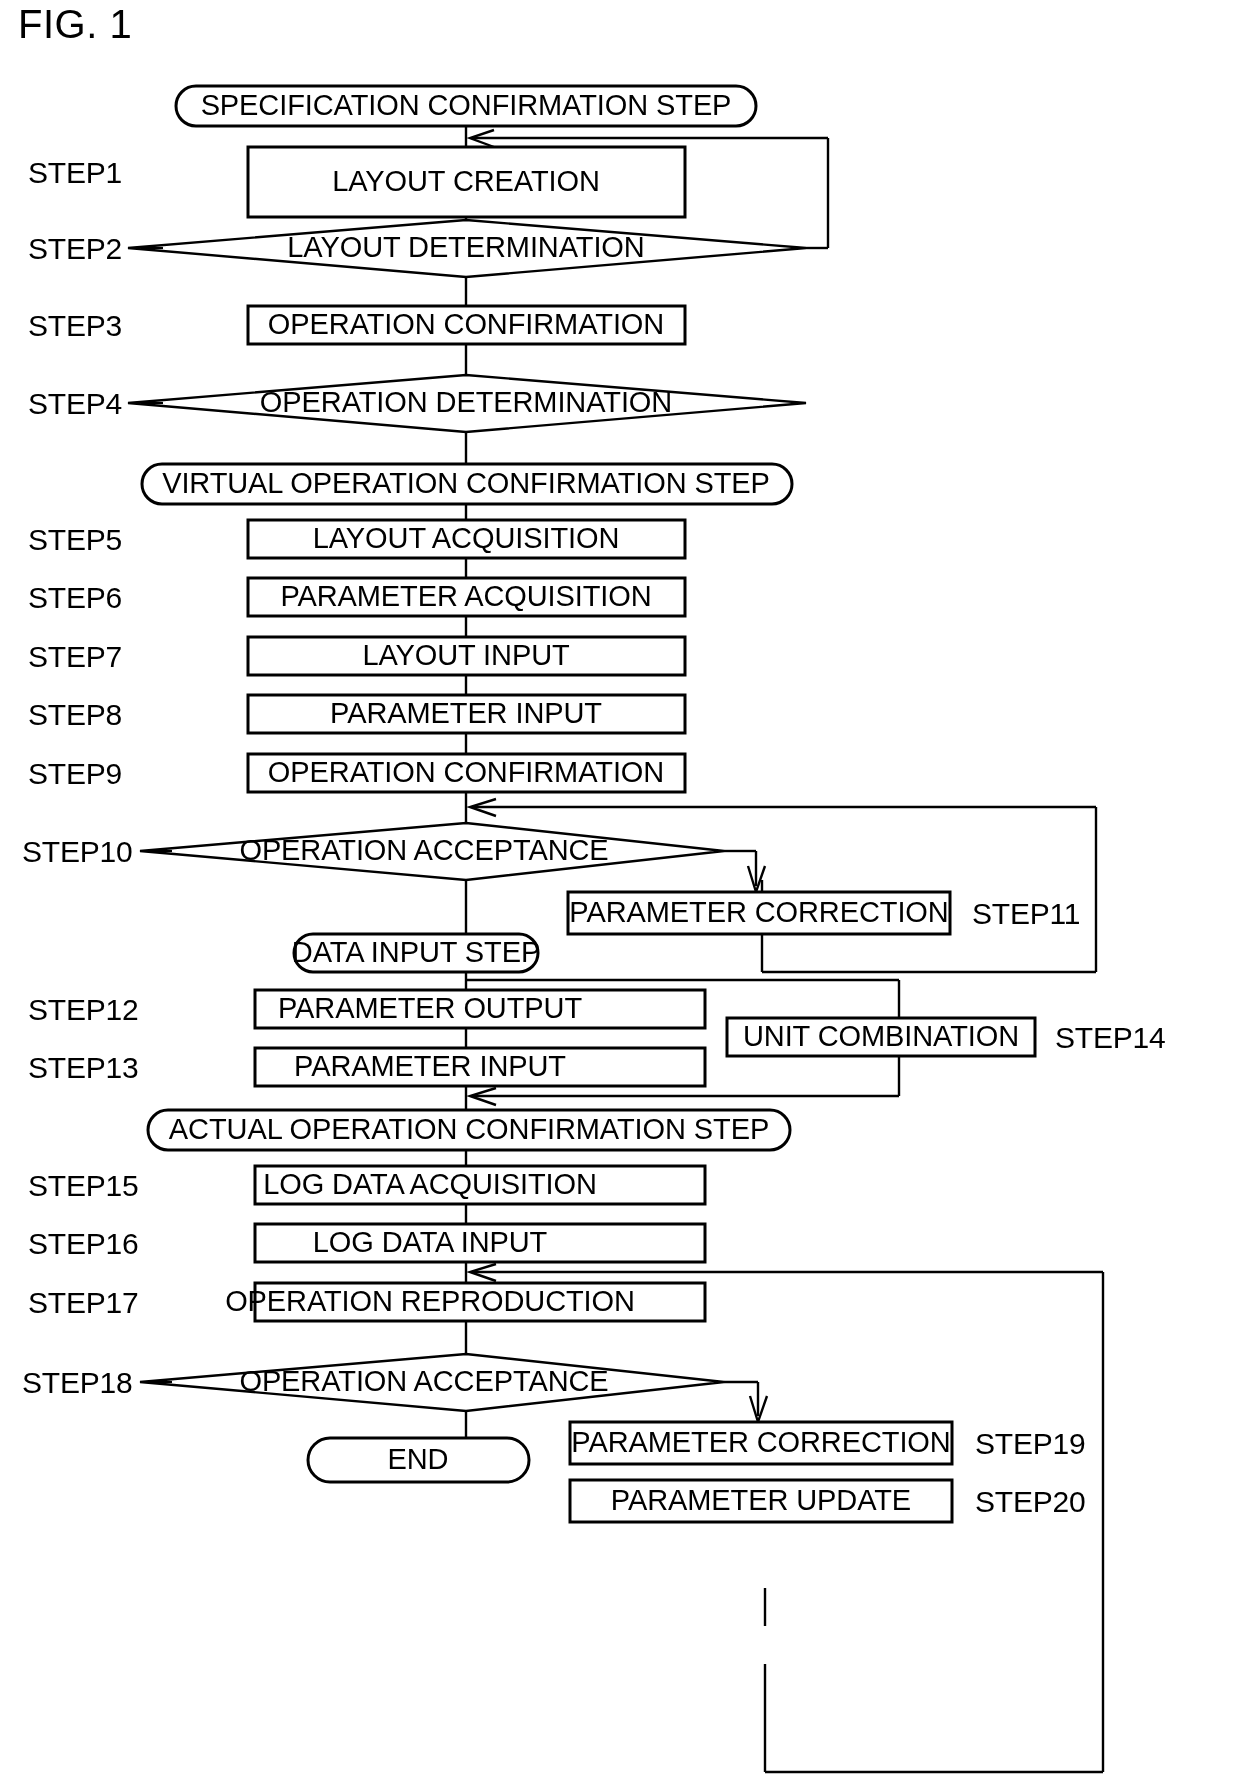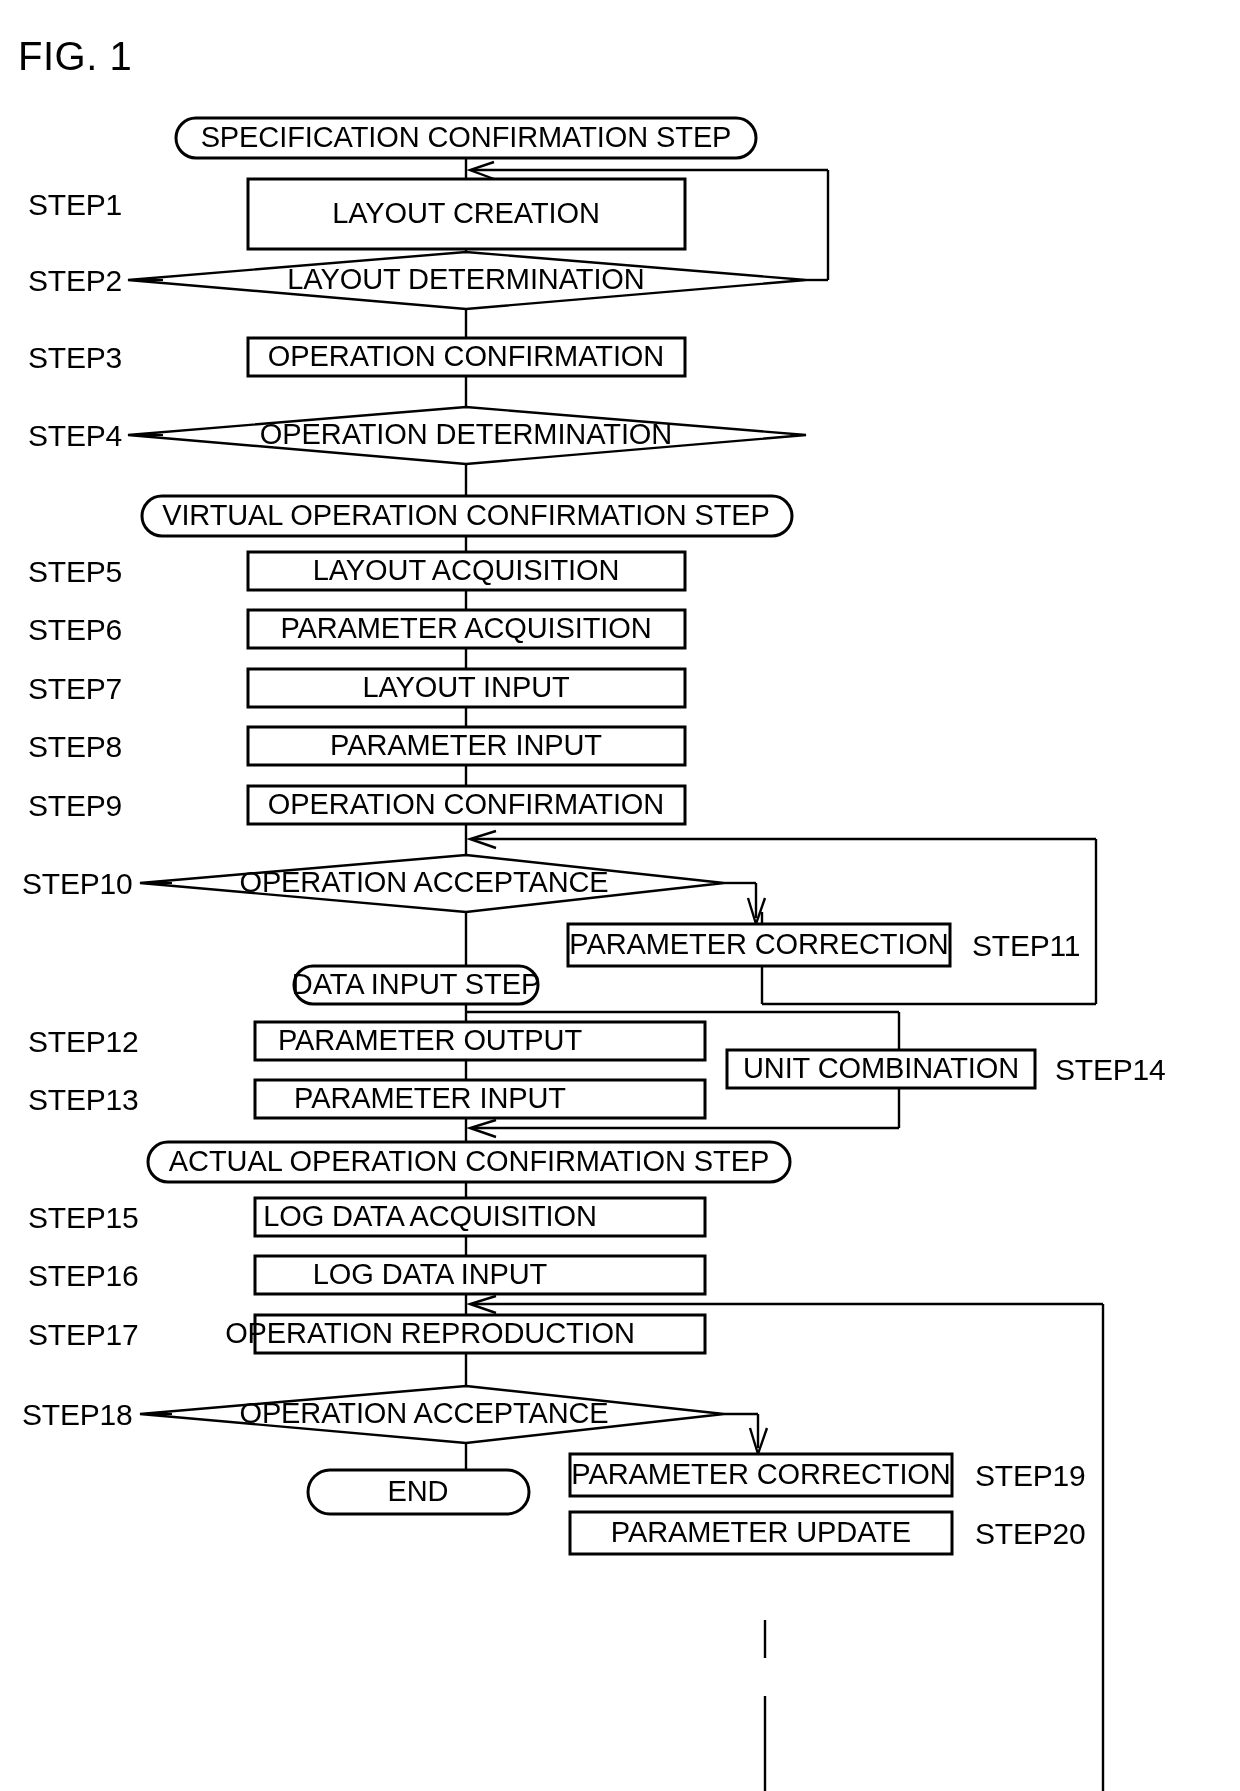--- a/index.html
+++ b/index.html
@@ -12,21 +12,20 @@
     height: 1791px;
     font-family: "Liberation Sans", sans-serif;
     color: #000000;
     overflow: hidden;
     position: relative;
   }
   #figure-root {
     position: relative;
     width: 1240px;
     height: 1574px;
-    margin-top: 32px;
   }
   svg#flowchart {
     display: block;
     width: 1240px;
     height: 1791px;
   }
   .fig-label {
     font-family: "Liberation Sans", sans-serif;
     font-size: 40px;
     letter-spacing: 0.5px;

